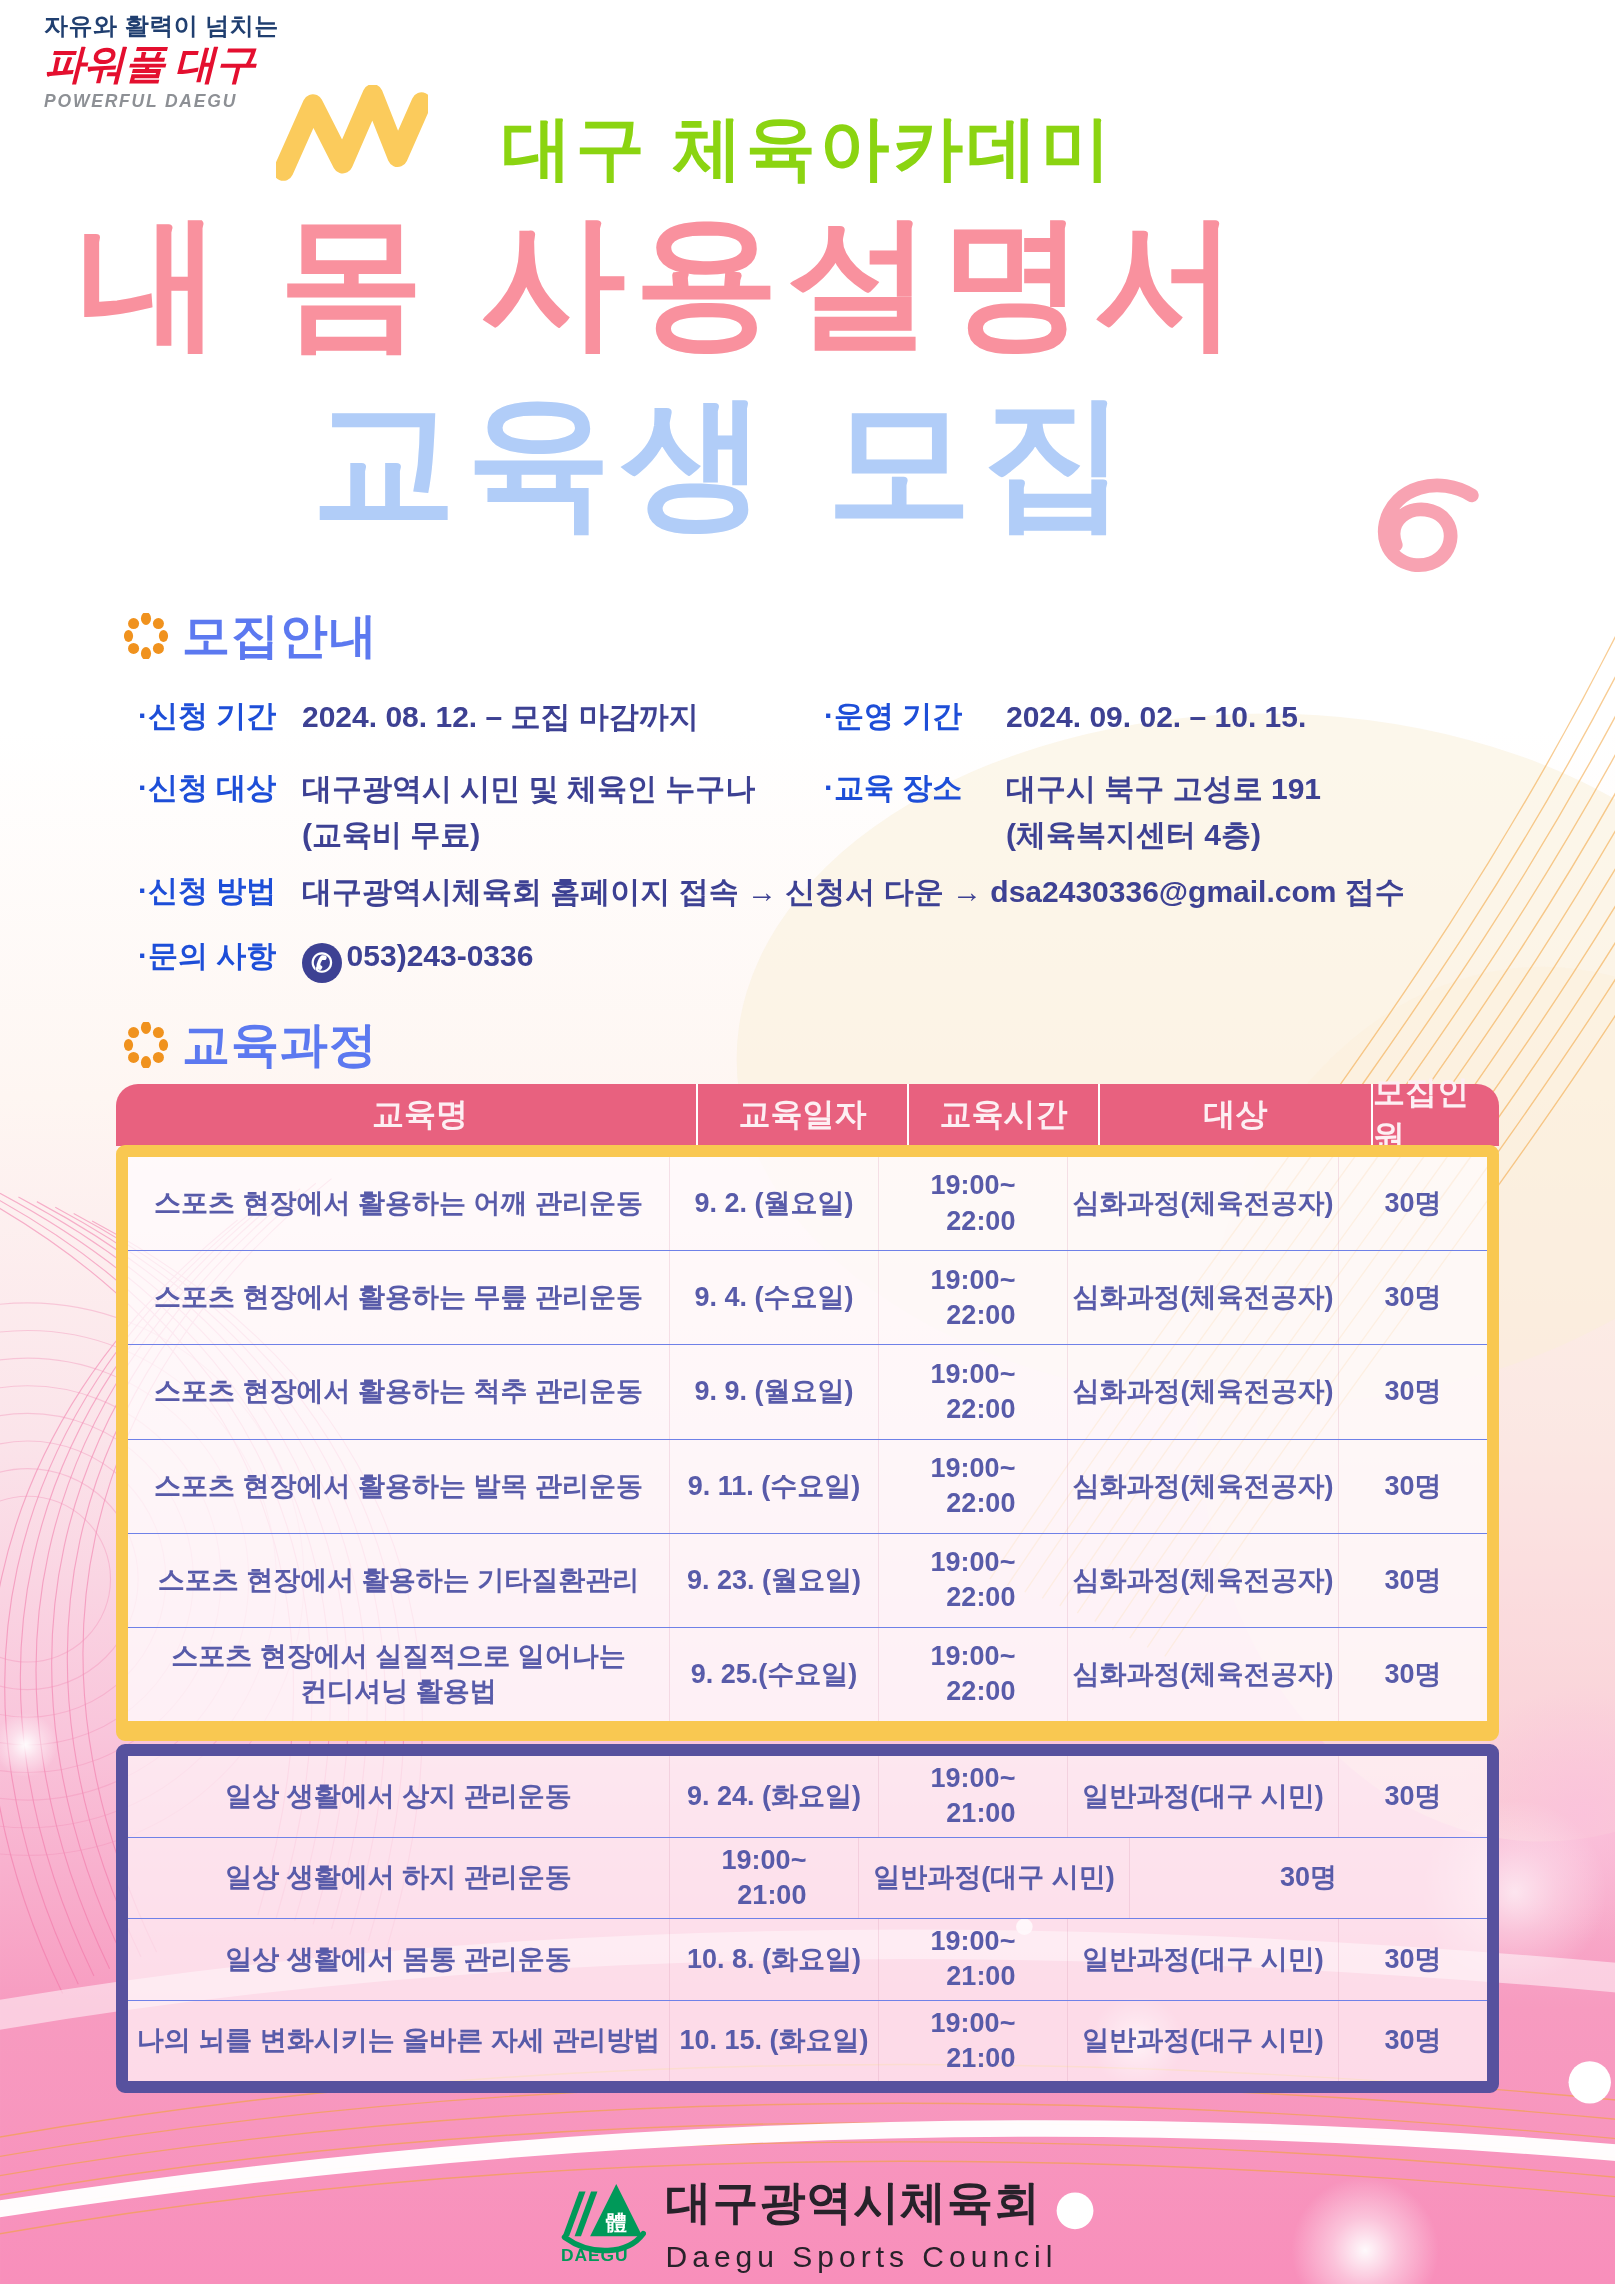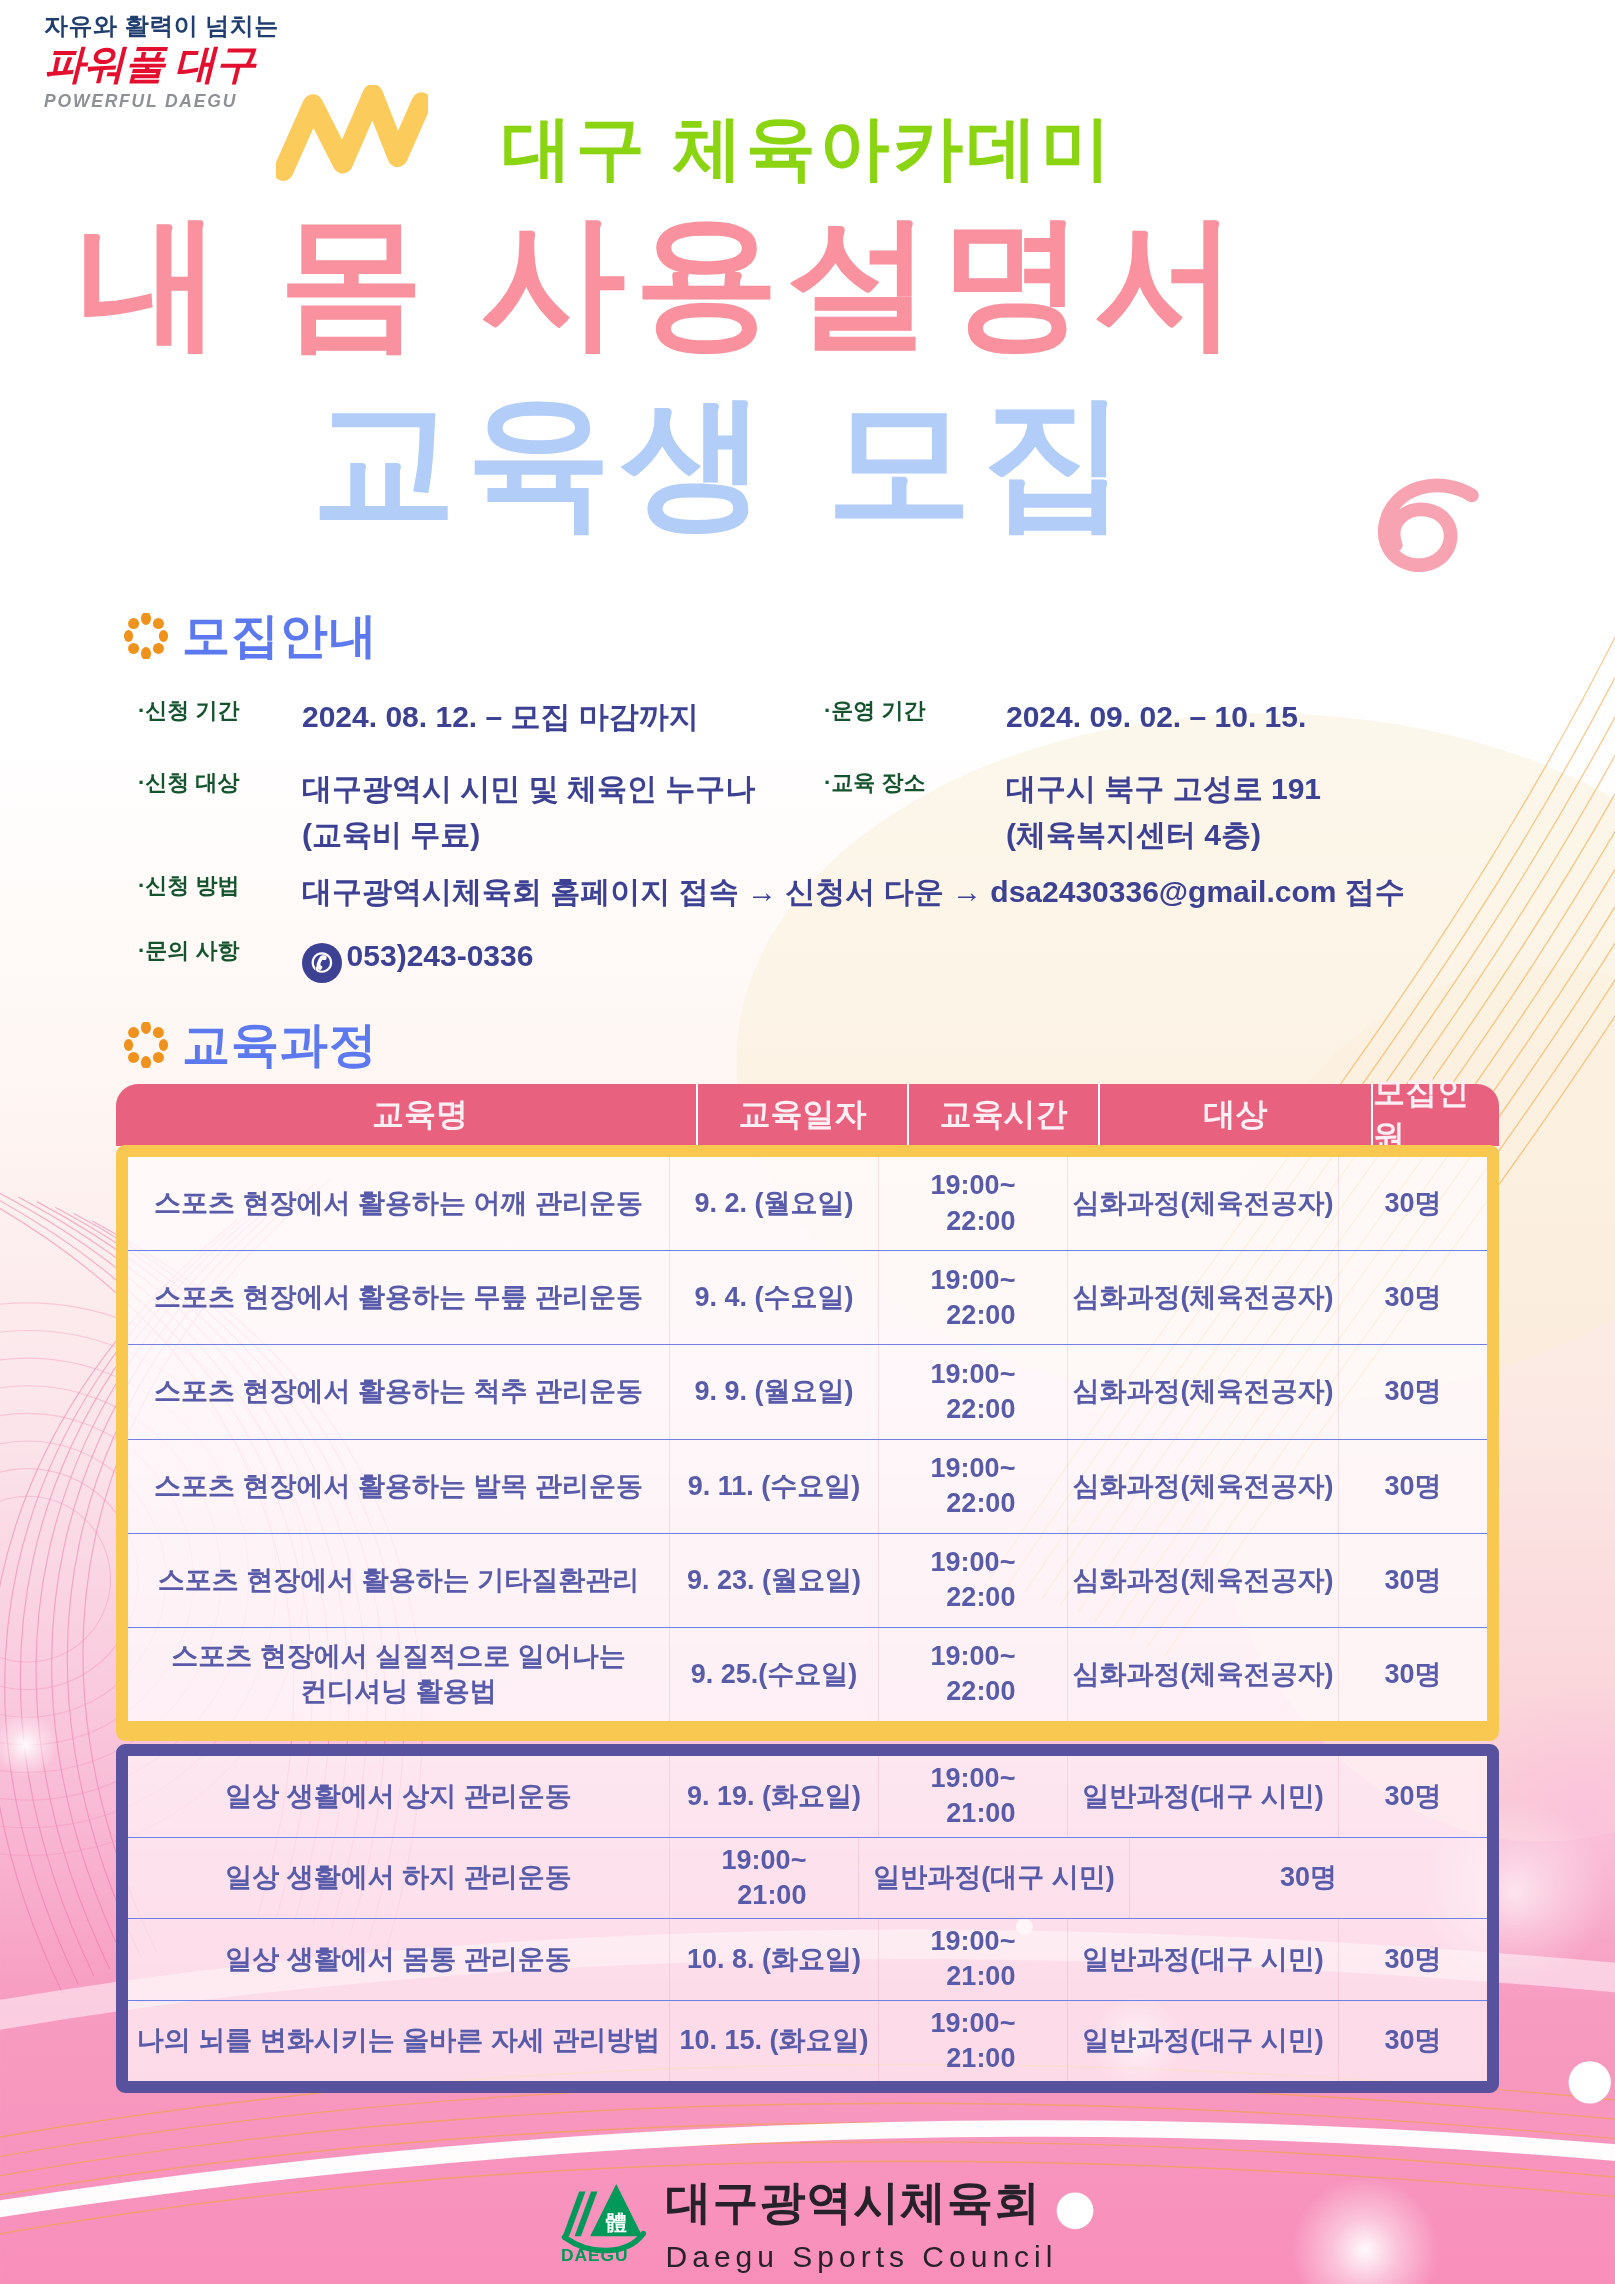--- a/index.html
+++ b/index.html
@@ -21,21 +21,21 @@
   .t-main{left:0;top:198px;width:1324px;text-align:center;font-size:145px;font-weight:900;color:#F9919E;letter-spacing:8.3px;line-height:1.15;}
   .t-sub{left:0;top:378px;width:1448px;text-align:center;font-size:145px;font-weight:900;color:#B1CDF8;letter-spacing:10px;line-height:1.15;}
 
   
   .sect{display:flex;align-items:center;gap:13px;}
   .sect .txt{font-size:48px;font-weight:800;color:#5C79F0;letter-spacing:0.9px;}
   .sect-recruit{left:123px;top:604px;}
   .sect-course{left:123px;top:1013px;}
 
   
-  .ilabel{position:absolute;z-index:2;font-size:22px;font-weight:800;color:#14532d;white-space:nowrap;}
+  .ilabel{position:absolute;z-index:2;font-size:30px;font-weight:800;color:#1d4ed8;white-space:nowrap;}
   .ivalue{position:absolute;z-index:2;font-size:30px;font-weight:700;color:#3D4193;white-space:nowrap;line-height:1.52;}
   .phone-ic{display:inline-block;width:40px;height:40px;border-radius:50%;background:#3D4193;color:#fff;
     font-size:26px;line-height:40px;text-align:center;vertical-align:-6.4px;margin-right:4.6px;}
 
   
   .thead{left:116px;top:1084px;width:1383px;height:62px;background:#E8617F;border-radius:22px 22px 0 0;
     display:flex;z-index:2;}
   .hcell{display:flex;align-items:center;justify-content:center;font-size:32px;font-weight:700;color:#FDEFF3;}
   .hcell:not(:last-child){border-right:2.3px solid #FFFFFF;}
   .group{z-index:2;box-sizing:border-box;display:flex;flex-direction:column;border-radius:9px;}
@@ -327,21 +327,21 @@
     <div class="cell c5">30명</div>
   </div>
 </div>
 
 <div class="layer group group2">
   <div class="trow">
     <div class="cell c1 nm">
         <span>일상 생활에서 상지 관리운동</span>
         <span></span>
       </div>
-    <div class="cell c2">9. 19. (화요일)</div>
+    <div class="cell c2">9. 24. (화요일)</div>
     <div class="cell c3">
         <span class="timebox">
           <span style="display:block;">19:00~</span>
           <span style="display:block;">21:00</span>
         </span>
       </div>
     <div class="cell c4">일반과정(대구 시민)</div>
     <div class="cell c5">30명</div>
   </div>
   <div class="trow">

